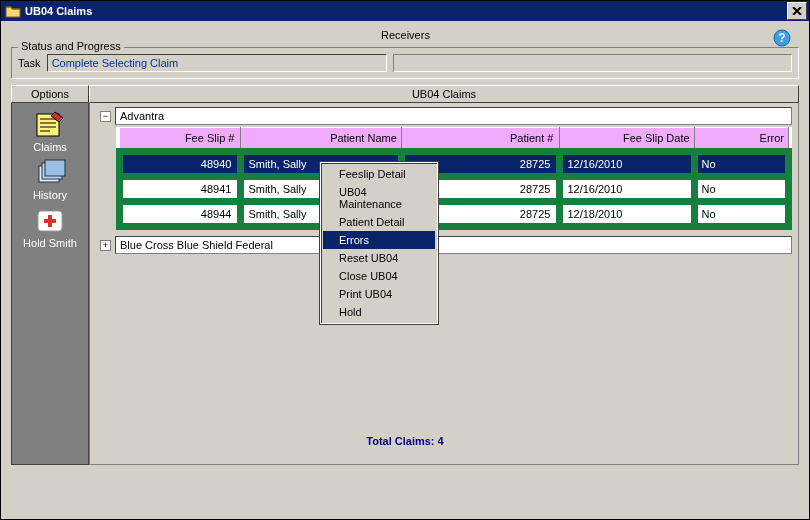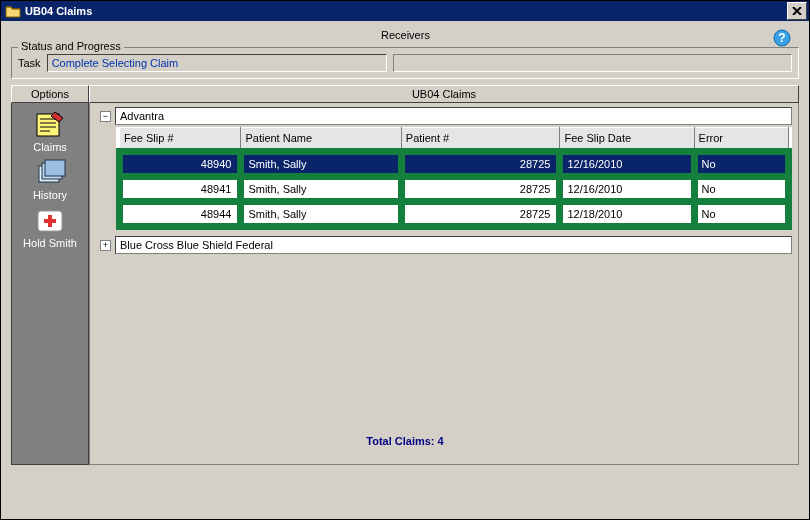--- a/index.html
+++ b/index.html
@@ -30,21 +30,21 @@
   .opt-item{color:#fff;display:flex;flex-direction:column;align-items:center;cursor:default;}
   .opt-item .ico{width:36px;height:32px;display:flex;align-items:center;justify-content:center;}
   .main-col{flex:1;display:flex;flex-direction:column;}
   .main-header{height:18px;border:1px solid #fff;border-right-color:#404040;border-bottom-color:#404040;background:#d4d0c8;display:flex;align-items:center;justify-content:center;box-sizing:border-box;}
   .main-body{flex:1;border:1px solid #808080;border-top:none;box-sizing:border-box;padding:4px 6px;position:relative;}
   .tree-row{display:flex;align-items:center;margin-bottom:2px;}
   .expander{width:11px;height:11px;border:1px solid #808080;background:#fff;display:flex;align-items:center;justify-content:center;margin:0 4px;font-size:9px;line-height:9px;box-sizing:border-box;cursor:default;}
   .tree-field{flex:1;height:18px;background:#fff;border:1px solid #808080;border-top-color:#404040;border-left-color:#404040;padding-left:4px;display:flex;align-items:center;box-sizing:border-box;}
   .grid-wrap{margin-left:20px;margin-bottom:6px;}
   table.grid{border-collapse:collapse;width:100%;background:#fff;}
-  table.grid th{background:#e5e5e5;border:1px solid #808080;border-top-color:#fff;border-left-color:#fff;font-weight:normal;padding:2px 4px;text-align:left;height:16px;}
+  table.grid th{background:#f0abfc;border:1px solid #808080;border-top-color:#fff;border-left-color:#fff;font-weight:normal;padding:2px 4px;text-align:right;height:16px;}
   table.grid td{border:7px solid #15803d;padding:2px 4px;height:14px;}
   table.grid tr.sel td{background:#0a246a;color:#fff;}
   .col-fee{width:110px;text-align:right;padding-right:6px!important;}
   .col-name{width:160px;}
   .col-pat{width:150px;text-align:right;padding-right:6px!important;}
   .col-date{width:130px;}
   .col-err{width:90px;}
   .ctxmenu{position:absolute;left:320px;top:162px;width:118px;background:#d4d0c8;border:1px solid #000;border-top-color:#d4d0c8;border-left-color:#d4d0c8;box-shadow:1px 1px 0 #404040 inset;padding:2px;box-sizing:border-box;}
   .ctxmenu{border:1px solid #fff;outline:1px solid #404040;}
   .ctxmenu .mi{padding:3px 8px 3px 16px;cursor:default;}
@@ -186,13 +186,23 @@
 
         </div>
       </div>
     </div>
 
     <div class="footer">
       <span>Total Claims:</span> <span>4</span>
     </div>
   </div>
 
+  <div class="ctxmenu">
+    <div class="mi">Feeslip Detail</div>
+    <div class="mi">UB04 Maintenance</div>
+    <div class="mi">Patient Detail</div>
+    <div class="mi sel">Errors</div>
+    <div class="mi">Reset UB04</div>
+    <div class="mi">Close UB04</div>
+    <div class="mi">Print UB04</div>
+    <div class="mi">Hold</div>
+  </div>
 </div>
 
 </body></html>

